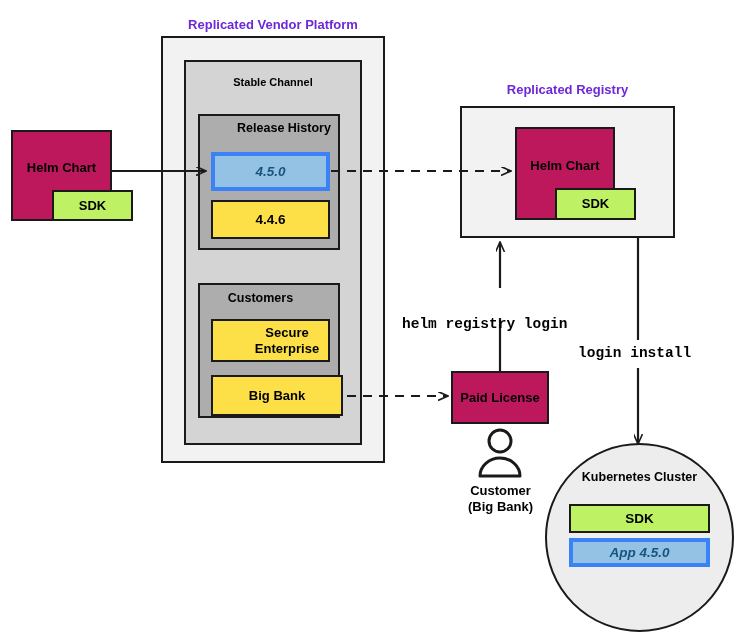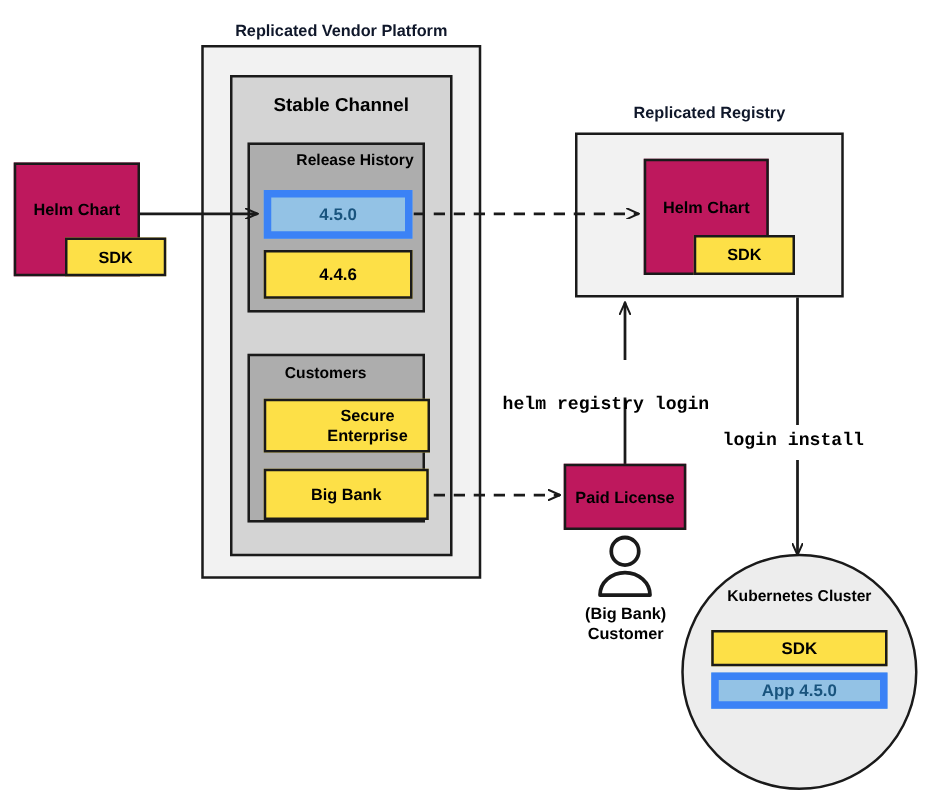--- a/index.html
+++ b/index.html
@@ -29,37 +29,37 @@
     color: #000000;
     line-height: 1.18;
     z-index: 3;
   }
   
   .fill-platform { background: #F2F2F2; border: 2px solid #1a1a1a; }
   .fill-channel  { background: #D4D4D4; border: 2px solid #1a1a1a; }
   .fill-group    { background: #ADADAD; border: 2px solid #1a1a1a; }
   .fill-light    { background: #fde047; border: 2px solid #1a1a1a; }
   .fill-grey     { background: #be185d; border: 2px solid #1a1a1a; }
-  .fill-white    { background: #fde047; border: 2px solid #1a1a1a; }
-  .fill-blue     { background: #93C2E5; border: 6px solid #3b82f6; color: #19547E; }
+  .fill-white    { background: #bef264; border: 2px solid #1a1a1a; }
+  .fill-blue     { background: #93C2E5; border: 4px solid #3b82f6; color: #19547E; font-style: italic; }
 
   
   .grouplabel {
     position: absolute;
     left: 0; right: 0;
     text-align: center;
     font-weight: bold;
     color: #000;
     z-index: 4;
   }
   .outside-title {
     position: absolute;
     text-align: center;
     font-weight: bold;
-    color: #0f172a;
+    color: #6d28d9;
     font-size: 13px;
     z-index: 5;
   }
   .cmd {
     position: absolute;
     font-family: "Liberation Mono", "DejaVu Sans Mono", monospace;
     font-weight: bold;
     font-size: 14.5px;
     color: #000;
     white-space: nowrap;
@@ -136,37 +136,37 @@
   </div>
   <div class="node fill-white" style="left:52px; top:190px; width:81px; height:31px; font-size:13px;">
     <span>SDK</span>
   </div>
 
   <div class="outside-title" style="left:161px; top:17px; width:224px;">Replicated Vendor Platform</div>
 
   <div class="fill-platform" style="position:absolute; left:161px; top:36px; width:224px; height:427px; z-index:1;"></div>
 
   <div class="fill-channel" style="position:absolute; left:184px; top:60px; width:178px; height:385px; z-index:1;"></div>
-  <div class="grouplabel" style="top:76px; left:184px; width:178px; font-size:15px;">Stable Channel</div>
+  <div class="grouplabel" style="top:76px; left:184px; width:178px; font-size:11px;">Stable Channel</div>
 
   <div class="fill-group" style="position:absolute; left:198px; top:114px; width:142px; height:136px; z-index:1;"></div>
   <div class="grouplabel" style="top:121px; left:198px; width:172px; font-size:12.5px;">Release History</div>
 
   <div class="node fill-blue" style="left:211px; top:152px; width:119px; height:39px; font-size:13.5px;">
     <span>4.5.0</span>
   </div>
 
   <div class="node fill-light" style="left:211px; top:200px; width:119px; height:39px; font-size:13.5px;">
     <span>4.4.6</span>
   </div>
 
   <div class="fill-group" style="position:absolute; left:198px; top:283px; width:142px; height:135px; z-index:1;"></div>
   <div class="grouplabel" style="top:291px; left:198px; width:125px; font-size:12.5px;">Customers</div>
 
-  <div class="node fill-light" style="left:211px; top:319px; width:133px; height:43px; font-size:13px; flex-direction:column;padding-left:33px;">
+  <div class="node fill-light" style="left:211px; top:319px; width:119px; height:43px; font-size:13px; flex-direction:column;padding-left:33px;">
     <span style="max-width:100px;">Secure Enterprise</span>
   </div>
 
   <div class="node fill-light" style="left:211px; top:375px; width:132px; height:41px; font-size:13px;">
     <span>Big Bank</span>
   </div>
 
   <div class="outside-title" style="left:460px; top:82px; width:215px;">Replicated Registry</div>
 
   <div class="fill-platform" style="position:absolute; left:460px; top:106px; width:215px; height:132px; z-index:1;"></div>
@@ -180,22 +180,22 @@
 
   <div class="node fill-grey" style="left:451px; top:371px; width:98px; height:53px; font-size:13px; flex-direction:column;">
     <span style="max-width:80px;text-align:center;">Paid License</span>
   </div>
 
   <svg class="person" style="left:474px; top:428px;" width="52" height="50" viewBox="0 0 52 50" xmlns="http://www.w3.org/2000/svg">
     <circle cx="26" cy="13" r="11" fill="none" stroke="#1a1a1a" stroke-width="3"></circle>
     <path d="M6,48 A20,18 0 0 1 46,48 Z" fill="none" stroke="#1a1a1a" stroke-width="3" stroke-linejoin="round"></path>
   </svg>
   <div class="caption" style="left:435px; top:483px; width:131px;">
+    <div>Customer</div>
     <div>(Big Bank)</div>
-    <div>Customer</div>
   </div>
 
   <div class="cmd" style="left:402px; top:294px;margin-top:22px;">helm registry login</div>
   <div class="cmd" style="left:578px; top:345px;">login install</div>
 
   <div class="circle-node" style="left:545px; top:443px; width:189px; height:189px;"></div>
   <div class="grouplabel" style="left:545px; top:470px; width:189px; font-size:12.5px;">Kubernetes Cluster</div>
 
   <div class="node fill-white" style="left:569px; top:504px; width:141px; height:29px; font-size:13.5px;">
     <span>SDK</span>

